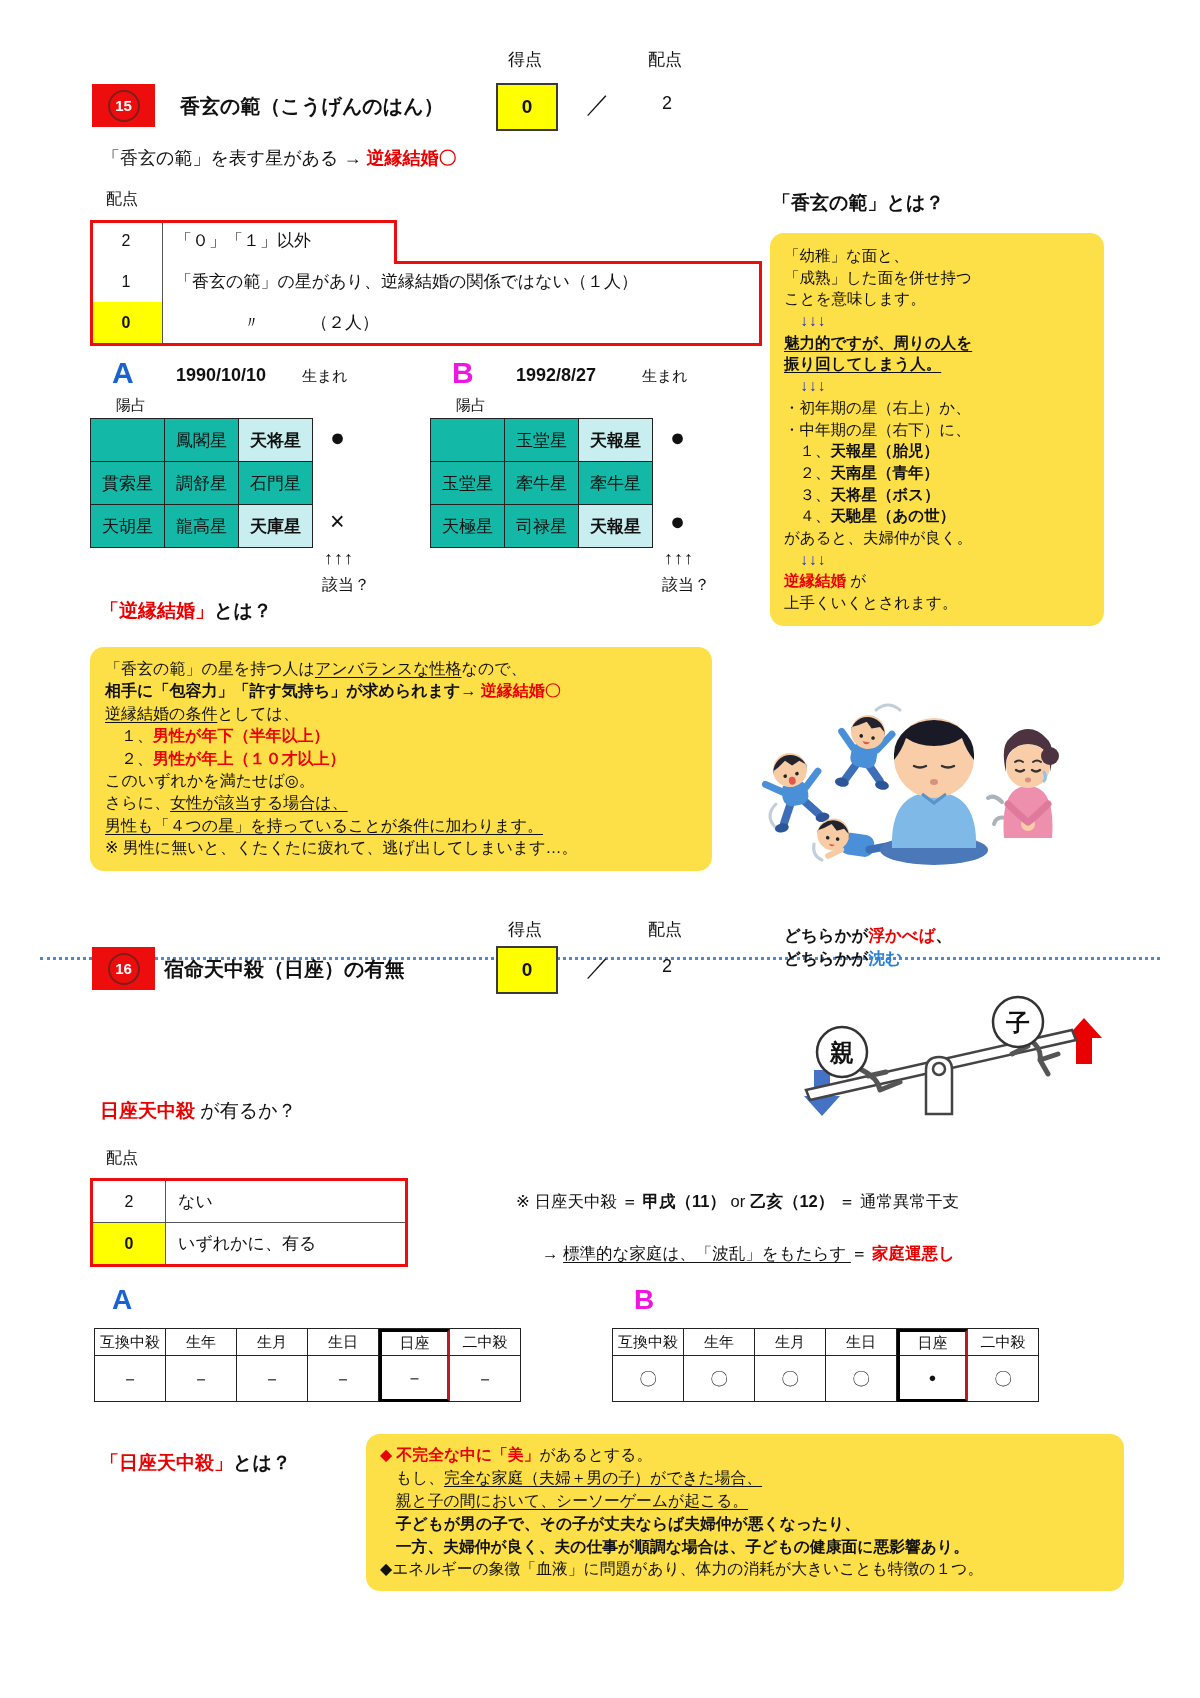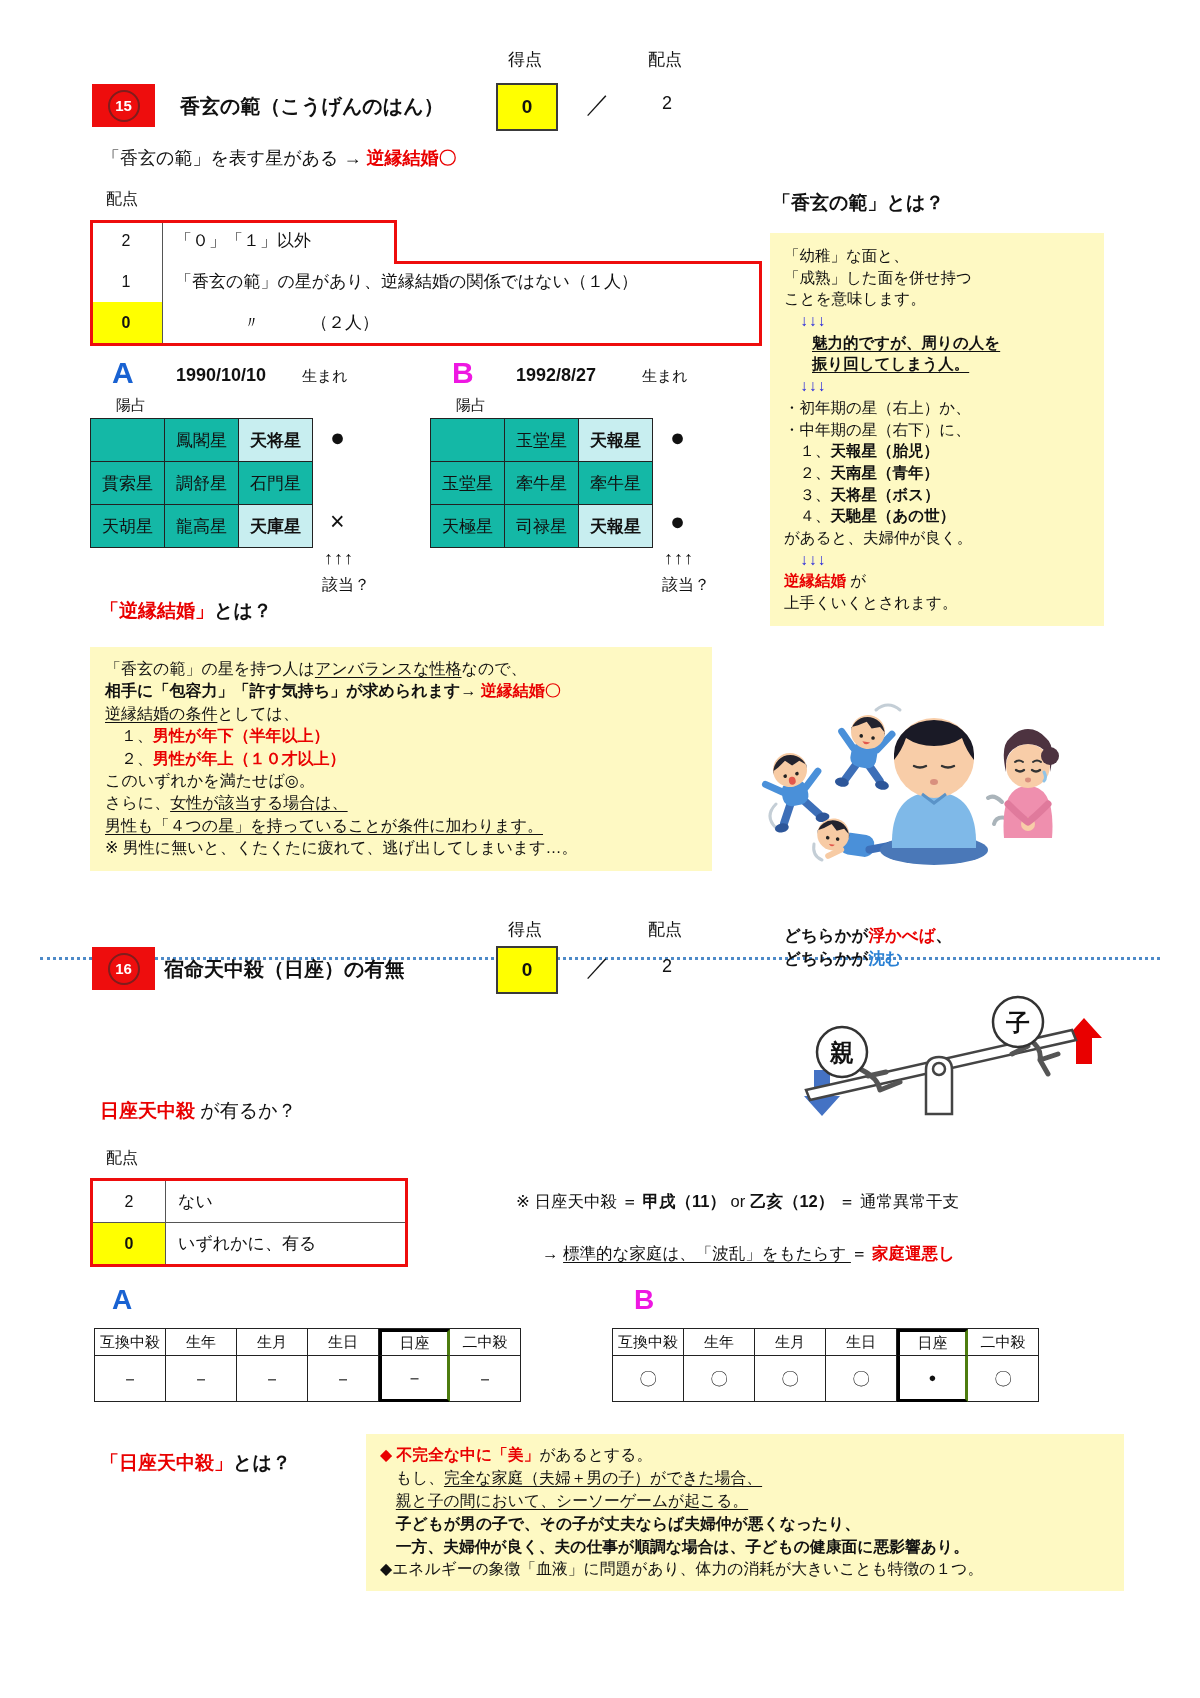--- a/index.html
+++ b/index.html
@@ -19,21 +19,21 @@
             align-items:center;justify-content:center;font-size:19px;font-weight:bold;}
   .slash{font-size:24px;}
   .maxpts{font-size:18px;}
 
   
   .rt-line{line-height:1.4;}
   .seg-p{}
   .seg-b{font-weight:bold;}
   .seg-rb{color:#e90000;font-weight:bold;}
   .seg-u{text-decoration:underline;text-underline-offset:3px;}
-  .seg-bu{font-weight:bold;text-decoration:underline;text-underline-offset:3px;margin-left:28px;}
+  .seg-bu{font-weight:bold;text-decoration:underline;text-underline-offset:3px;}
   .seg-arr{color:#2323dd;font-weight:bold;letter-spacing:1px;}
   .seg-blb{color:#2980d4;font-weight:bold;}
 
   .lead{font-size:18px;white-space:nowrap;}
   .haiten-label{font-size:16px;}
 
   
   .haiten15{width:672px;height:126px;}
   .haiten15 .h-row{display:flex;height:41px;width:672px;}
   .haiten15 .h-row:nth-child(1){width:304px;border-bottom:1px solid #555;}
@@ -66,42 +66,42 @@
             border-left:1.5px solid #222;border-top:1.5px solid #222;}
   .sg-cell{height:42px;border-right:1.5px solid #222;border-bottom:1.5px solid #222;
            display:flex;align-items:center;justify-content:center;font-size:17px;background:#14b8a6;}
   .sg-hl{background:#c8eef0;font-weight:bold;}
   .p-m1{position:absolute;left:242px;top:67px;font-size:25px;}
   .p-m2{position:absolute;left:242px;top:151px;font-size:25px;}
   .p-arrows{position:absolute;left:236px;top:192px;font-size:18px;font-weight:bold;letter-spacing:1px;}
   .p-q{position:absolute;left:234px;top:219px;font-size:16px;}
 
   
-  .beige{background:#fef9c3;}
+  .beige{background:#fde047;border-radius:14px;}
   .side-title{font-size:19px;font-weight:bold;}
   .side-box{width:306px;padding:12px 14px;font-size:15.5px;line-height:1.33;}
   .gyk-title,.nz-title{font-size:19px;font-weight:bold;white-space:nowrap;}
   .gyk-box{width:592px;padding:11px 15px;font-size:16px;}
   .nz-box{width:730px;padding:10px 14px;font-size:15.8px;}
   .nz-box .rt-line{line-height:1.45;}
 
   .divider{width:1120px;border-top:3px dotted #4e8ac8;}
 
   
   .seesaw-cap{font-size:16.5px;line-height:1.55;white-space:nowrap;}
 
   
   .ct-label{font-size:28px;font-weight:bold;}
   .chuutable{display:grid;grid-template-columns:repeat(6,71px);
              border-left:1.5px solid #222;border-top:1.5px solid #222;background:#fff;}
   .ct-cell{border-right:1.5px solid #222;border-bottom:1.5px solid #222;display:flex;
            align-items:center;justify-content:center;box-sizing:border-box;}
   .ct-head .ct-cell,.ct-row-head{height:27px;font-size:15px;}
   .ct-row-vals{height:46px;font-size:18px;}
-  .ct-bold{border-left:3px solid #000;border-right:3px solid #4d7c0f;}
+  .ct-bold{border-left:3px solid #000;border-right:3px solid #b91c1c;}
   .ct-bold-top{border-top:3px solid #000;}
   .ct-bold-bot{border-bottom:3px solid #000;}
   .ct-dot{font-size:13px;}
 
   .note{font-size:16.5px;white-space:nowrap;}
   .lead16{font-size:19px;white-space:nowrap;}
 </style>
 </head>
 <body>
 

